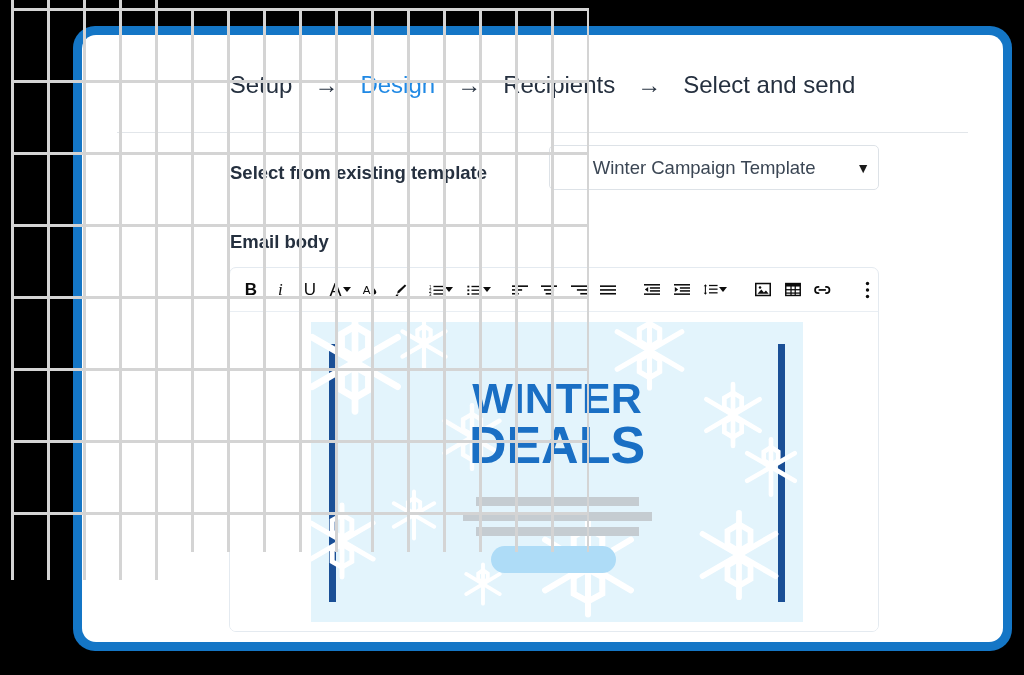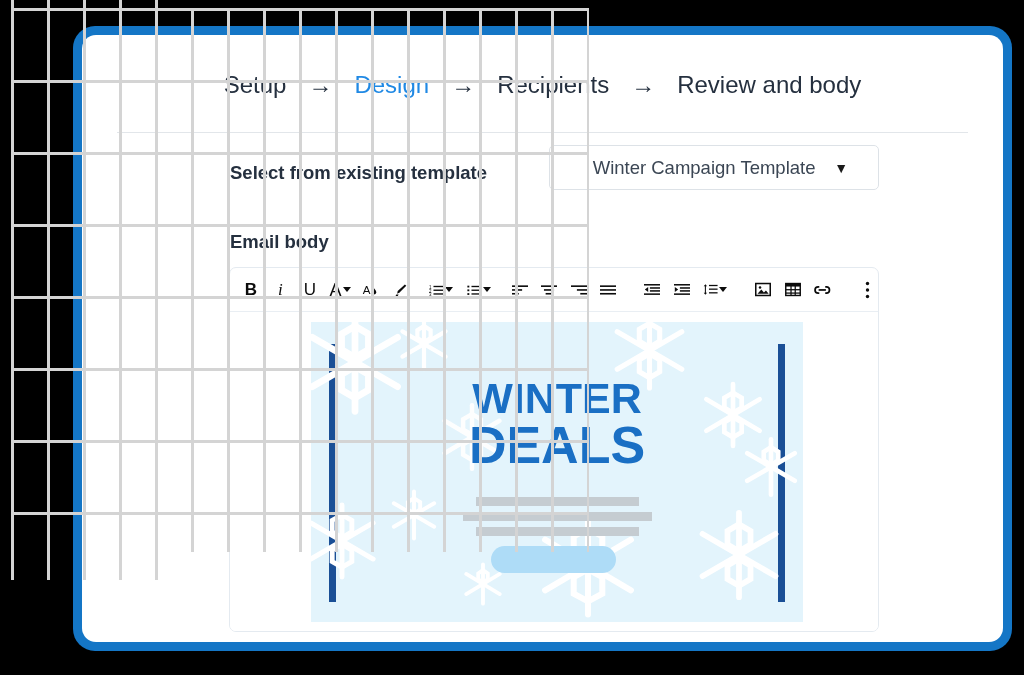--- a/index.html
+++ b/index.html
@@ -128,21 +128,21 @@
     left: 319px;
     top: -17px;
     width: 330px;
     height: 45px;
     border: 1px solid #dde2e7;
     border-radius: 5px;
     background: #ffffff;
     display: flex;
     align-items: center;
     box-sizing: border-box;
-    padding: 0 30px;
+    padding: 0 8px;
   }
   #template-select-value {
     flex: 1;
     text-align: center;
     font-size: 18.5px;
     color: #3b4654;
     white-space: nowrap;
   }
   #template-select-caret {
     font-size: 14px;
@@ -285,21 +285,21 @@
 
 <div id="window-card">
 
   <div id="stepper">
     <span class="step-label">Setup</span>
     <span class="step-arrow">→</span>
     <span class="step-label active">Design</span>
     <span class="step-arrow">→</span>
     <span class="step-label">Recipients</span>
     <span class="step-arrow">→</span>
-    <span class="step-label">Review and body</span>
+    <span class="step-label">Select and send</span>
   </div>
   <div id="stepper-divider"></div>
 
   <div id="template-row">
     <span id="template-label">Select from existing template</span>
     <div id="template-select">
       <span id="template-select-value">Winter Campaign Template</span>
       <span id="template-select-caret">▼</span>
     </div>
   </div>

